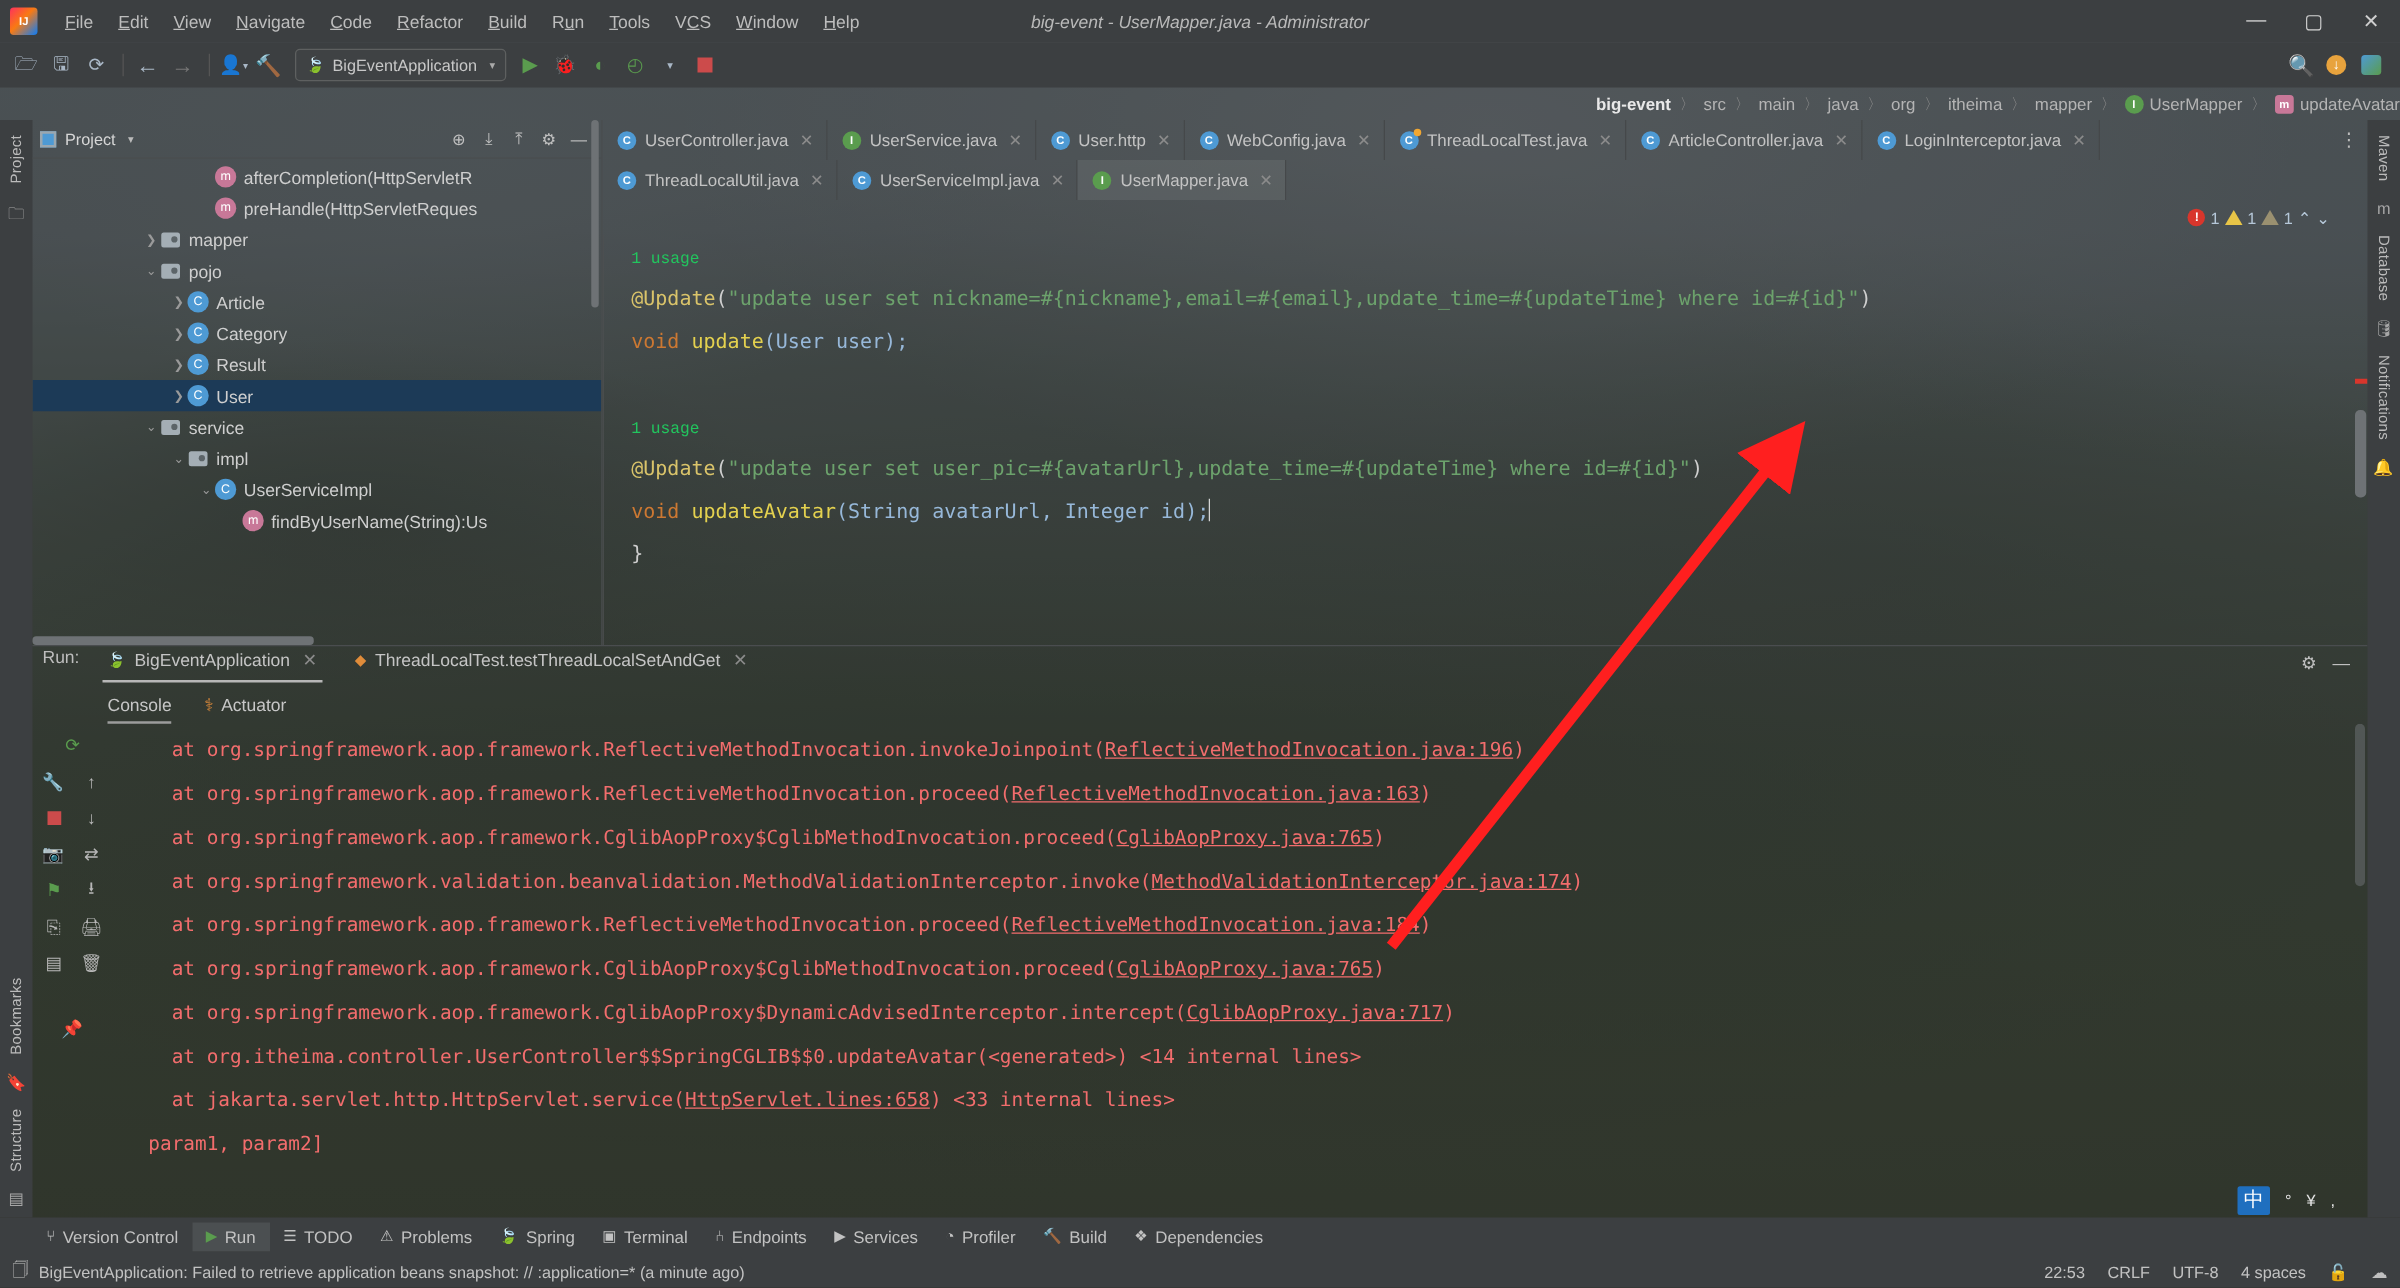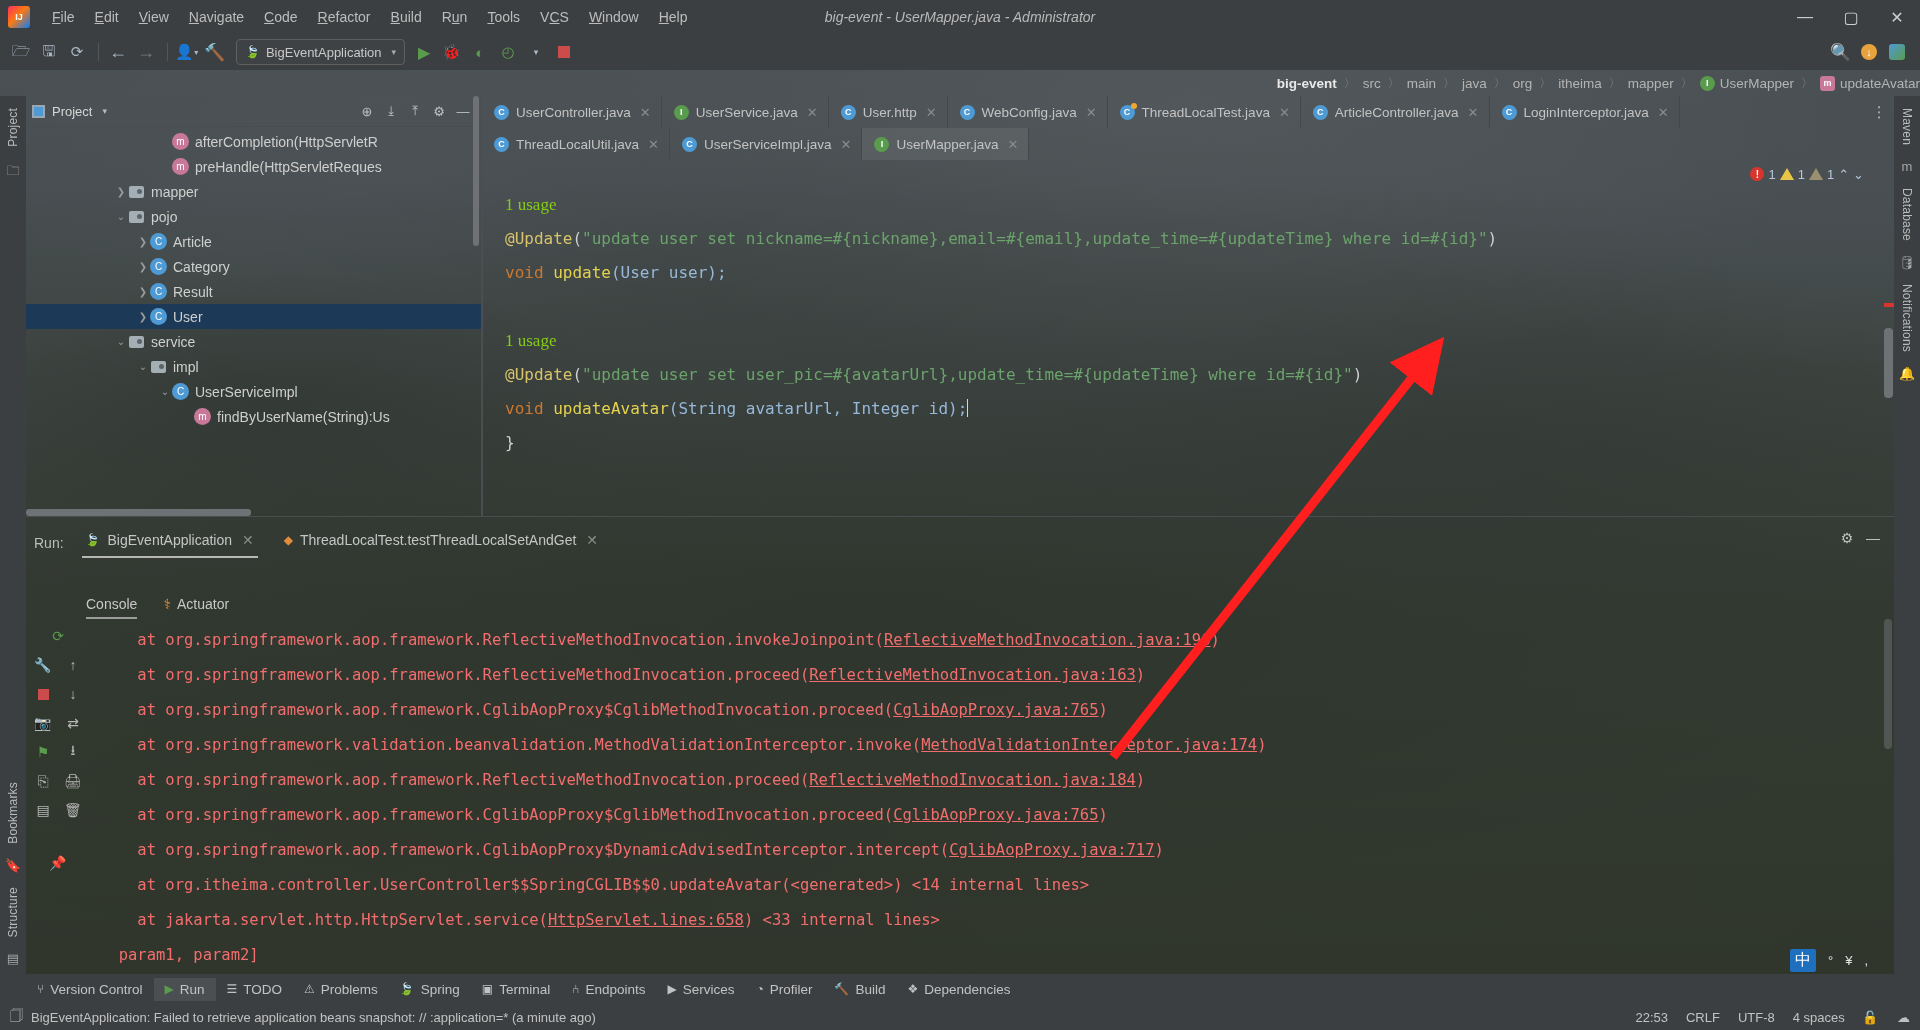--- a/index.html
+++ b/index.html
@@ -122,43 +122,43 @@
   .tri-warn { border-bottom:12px solid #e8c547; }
   .tri-weak { border-bottom:12px solid #9a9070; }
 
   .code-area { flex:1 1 auto; display:flex; min-height:0; position:relative; overflow:hidden;}
   .gutter { width:60px; flex:0 0 60px; text-align:right; padding-right:10px; font-family:"DejaVu Sans Mono", monospace;
      font-size:14.5px; color:#76797b; padding-top:0; }
   .gutter-line { height:34px; line-height:34px; }
   .code { flex:1 1 auto; font-family:"DejaVu Sans Mono", monospace; font-size:16px; white-space:pre;
      border-left:1px solid #4d5052; padding-left:22px; min-width:0; overflow:hidden;}
   .cline { height:34px; line-height:34px; }
-  .usage { color:#84cc16; font-size:17px; font-family:Liberation Serif, serif;}
+  .usage { color:#22c55e; font-size:13px; font-family:Liberation Mono, monospace;}
   .k-ann { color:#d9c36a; }
   .k-str { color:#6ca26c; }
   .k-kw  { color:#cc7832; }
   .k-mth { color:#e4d14f; }
   .k-typ { color:#97b8d9; }
   .k-pun { color:#cfcfcf; }
   .caret-bar { display:inline-block; width:1px; height:18px; background:#d6d6d6; vertical-align:-3px;}
   .err-stripe { position:absolute; right:0; top:115px; width:10px; height:4px; background:#d8362c;}
   .right-scroll { position:absolute; right:1px; top:140px; width:9px; height:70px; background:#6e7275; border-radius:4px;}
 
   
   .runpanel { flex:1 1 auto; display:flex; flex-direction:column; min-height:0; border-top:1px solid #4a4d4f;}
-  .run-header { height:34px; display:flex; align-items:flex-end; padding:0 8px; flex:0 0 34px;}
+  .run-header { height:34px; display:flex; align-items:flex-start; padding:0 8px; flex:0 0 34px;}
   .run-label { color:#bdbdbd; font-size:14px; margin-right:18px;}
   .run-tab { display:flex; align-items:center; font-size:14px; color:#c5c5c5; margin-right:22px; padding:3px 4px; position:relative;}
   .run-tab.active:after{content:'';position:absolute;left:0;right:0;bottom:-7px;height:2px;background:#b7b7b7;}
   .run-tab .ic { margin-right:7px; font-size:12px;}
   .run-tab .x { margin-left:10px; color:#8b8b8b;}
   .run-header .rh-right { margin-left:auto; display:flex; align-items:center; }
   .rh-icon { width:26px;height:26px;display:flex;align-items:center;justify-content:center;color:#c0c0c0;font-size:14px;}
 
-  .subtabs { height:28px; display:flex; align-items:center; padding-left:60px; flex:0 0 28px; font-size:14px;margin-top:40px;}
+  .subtabs { height:28px; display:flex; align-items:center; padding-left:60px; flex:0 0 28px; font-size:14px;}
   .subtab { display:flex; align-items:center; margin-right:26px; color:#c7c7c7; padding-bottom:3px; position:relative;}
   .subtab.active:after{content:'';position:absolute;left:0;right:0;bottom:-4px;height:2px;background:#9c9c9c;}
   .subtab .ic{margin-right:6px;}
 
   .console-wrap { flex:1 1 auto; display:flex; min-height:0; }
   .console-gutter { width:64px; flex:0 0 64px; display:flex; flex-direction:column; align-items:center; padding-top:4px;}
   .cg-icon { width:28px;height:26px;display:flex;align-items:center;justify-content:center;color:#b7b7b7;font-size:14px;margin-bottom:3px;}
   .console { flex:1 1 auto; font-family:"DejaVu Sans Mono", monospace; font-size:15.5px; color:#f26d6d;
      padding-top:4px; overflow:hidden; position:relative; min-width:0;}
   .cl { height:35px; line-height:35px; white-space:pre; padding-left:10px;}

